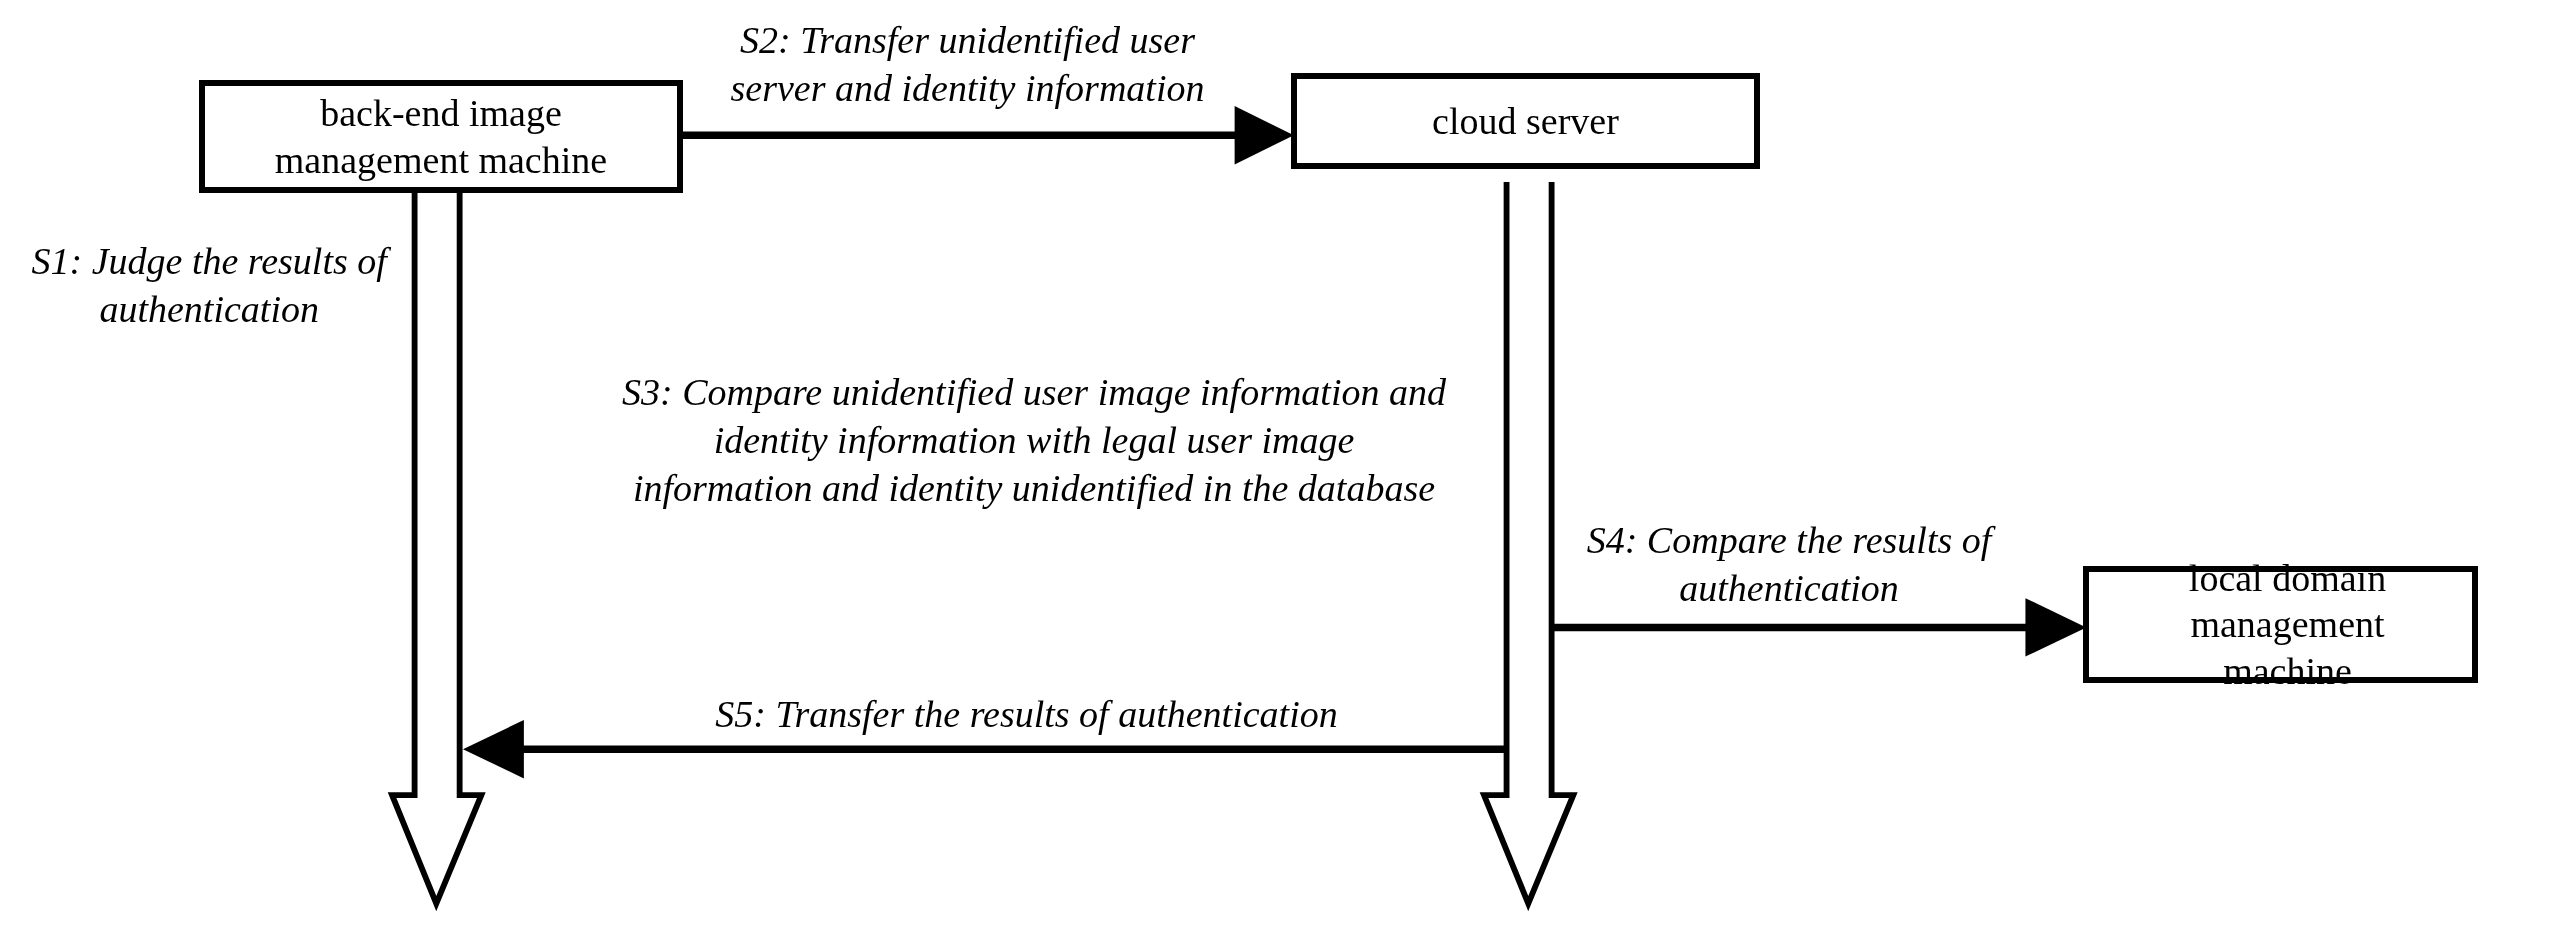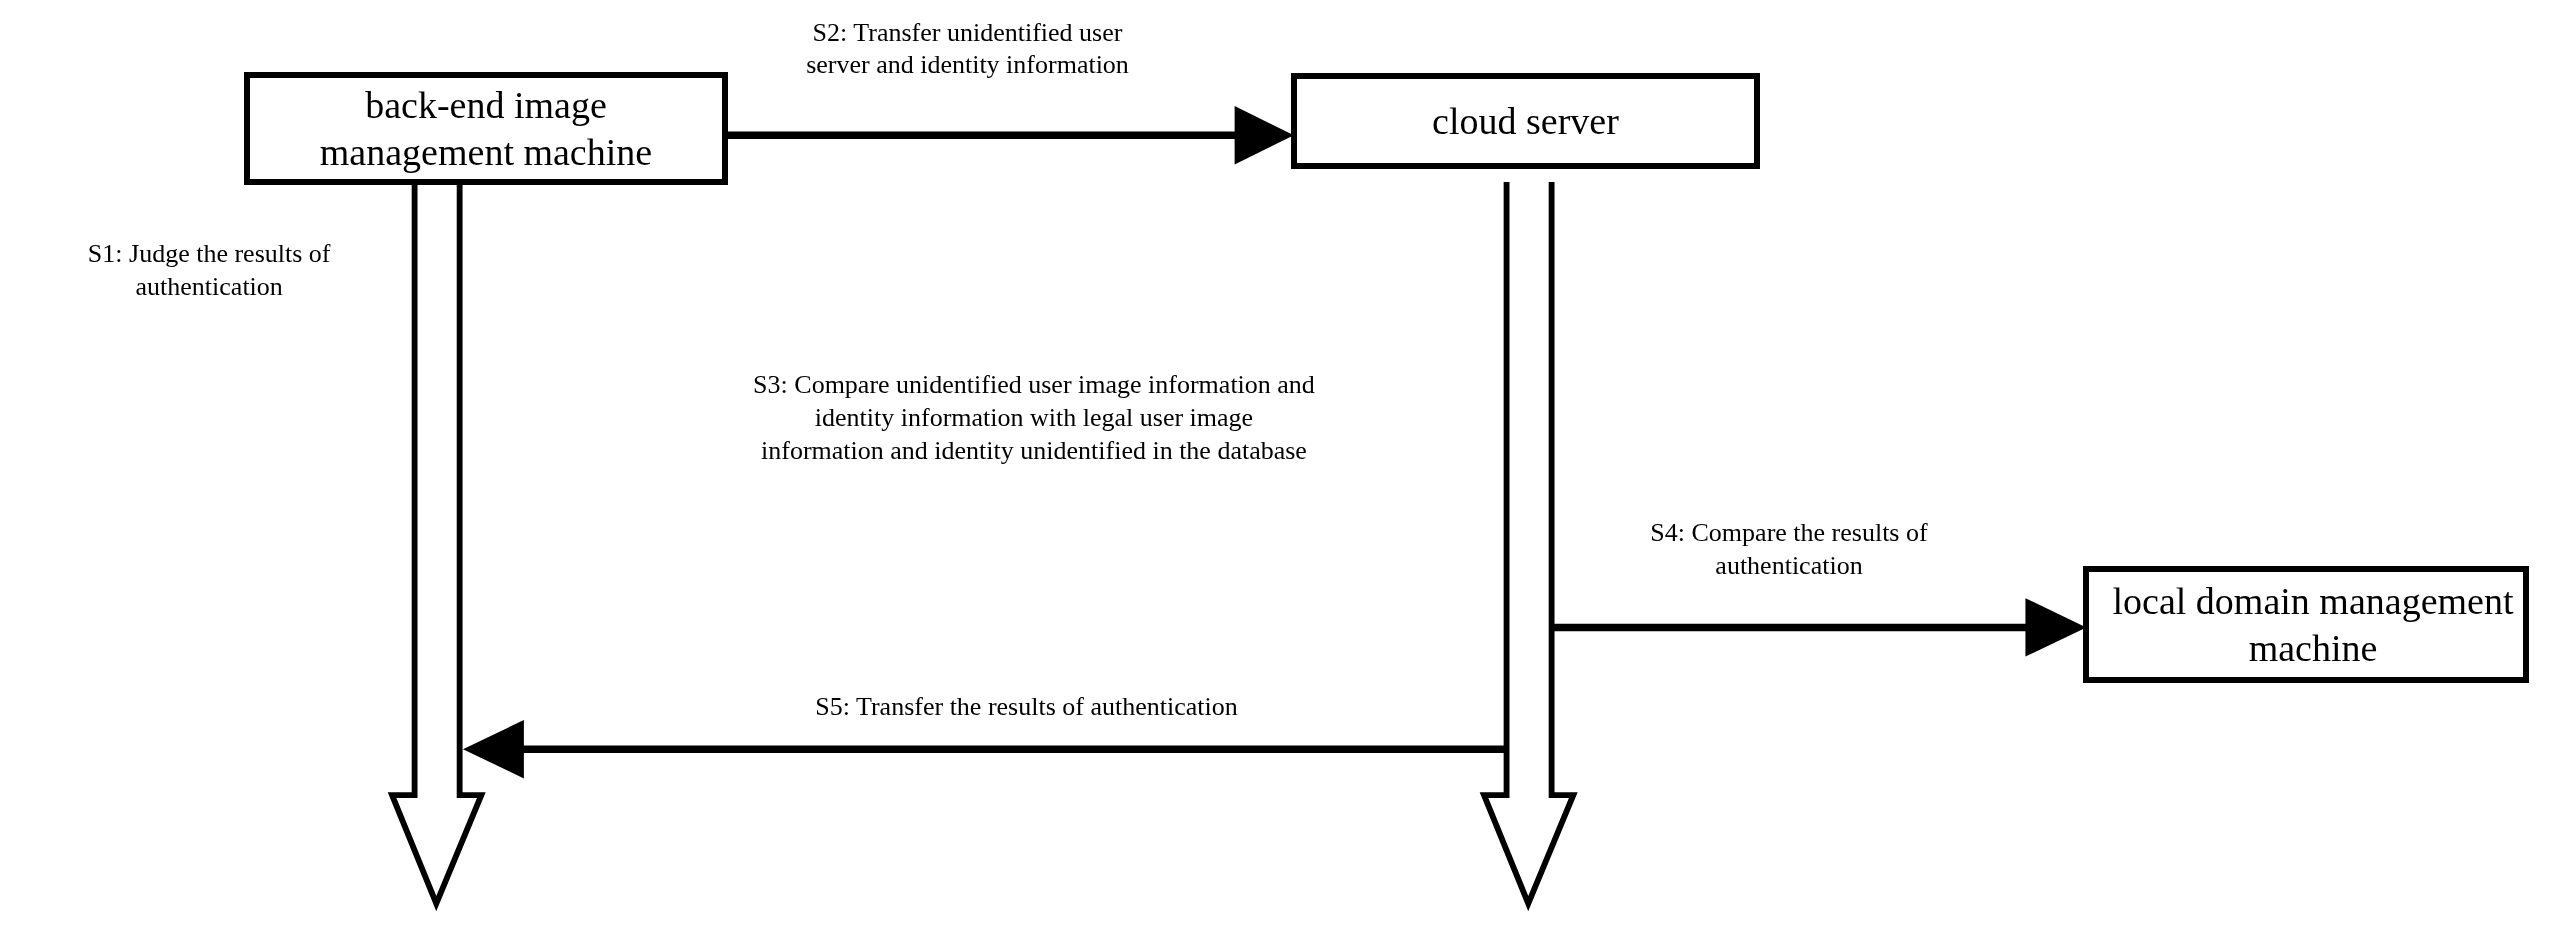--- a/index.html
+++ b/index.html
@@ -25,23 +25,24 @@
     display: flex;
     flex-direction: column;
     align-items: center;
     justify-content: center;
     text-align: center;
     font-size: 38px;
     line-height: 1.22;
   }
   .label {
     position: absolute;
-    font-size: 26px;
+    font-size: 38px;
     line-height: 1.26;
     text-align: center;
+    font-style: italic;
   }
   .label span { display: block; white-space: nowrap; }
   .stroke { stroke: #000000; fill: none; }
   .solid  { fill: #000000; stroke: none; }
   .hollow { fill: #ffffff; stroke: #000000; stroke-width: 7; }
 </style>
 </head>
 <body>
 
 <div class="canvas">
@@ -55,30 +56,30 @@
     <line class="stroke" x1="814" y1="162" x2="1484" y2="162" stroke-width="9"></line>
     <polygon class="solid" points="1480,127 1480,197 1551,162"></polygon>
 
     <line class="stroke" x1="1858" y1="752" x2="2432" y2="752" stroke-width="9"></line>
     <polygon class="solid" points="2428,717 2428,787 2501,752"></polygon>
 
     <line class="stroke" x1="1808" y1="898" x2="624" y2="898" stroke-width="9"></line>
     <polygon class="solid" points="628,863 628,933 555,898"></polygon>
   </svg>
 
-  <div class="node" style="left:199px; top:72px; width:484px; height:113px;margin-left:45px;">
+  <div class="node" style="left:199px; top:80px; width:484px; height:113px;">
     <span>back-end image</span>
     <span>management machine</span>
   </div>
 
   <div class="node" style="left:1291px; top:73px; width:469px; height:96px;">
     <span>cloud server</span>
   </div>
 
-  <div class="node" style="left:2083px; top:566px; width:446px; height:117px;padding-left:14px;">
+  <div class="node" style="left:2083px; top:566px; width:395px; height:117px;padding-left:14px;">
     <span>local domain management</span>
     <span>machine</span>
   </div>
 
   <div class="label" style="left:6.7px; top:230px; width:405px;margin-top:8px;">
     <span>S1: Judge the results of</span>
     <span>authentication</span>
   </div>
 
   <div class="label" style="left:684px; top:16.7px; width:567px;">

